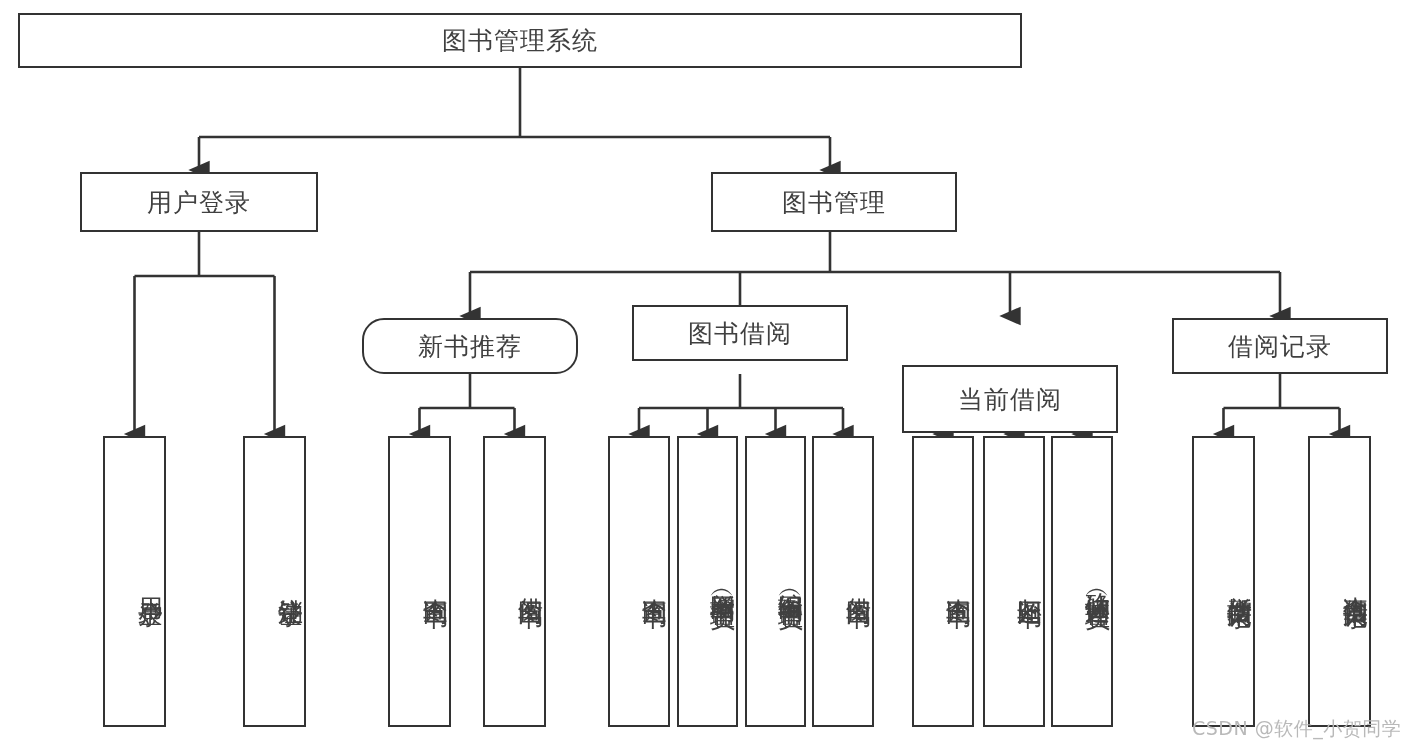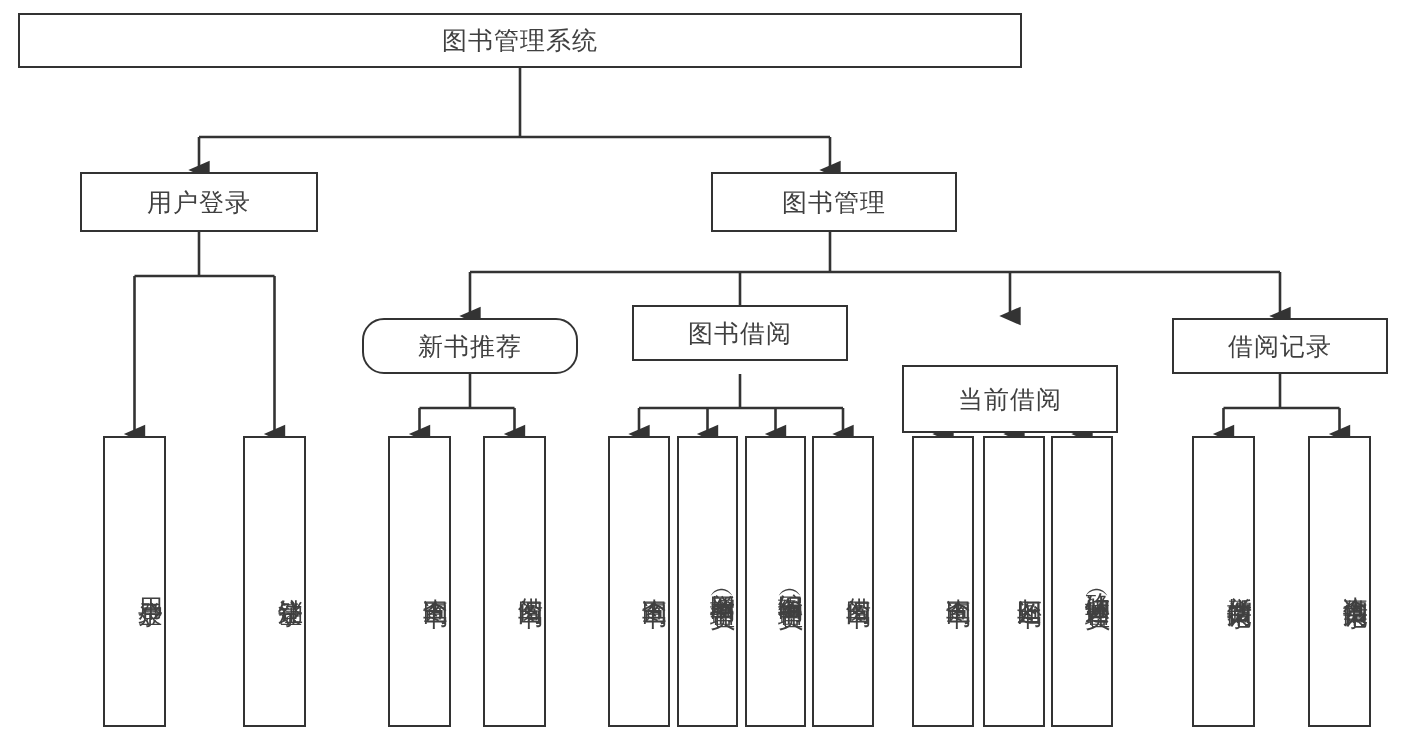--- a/index.html
+++ b/index.html
@@ -159,14 +159,15 @@
         <span>确认归还（管理员）</span>
       </div>
       <div class="node vert" style="left: 1192px; top: 436px; width: 63px; height: 291px;">
         <span>新增借阅记录</span>
       </div>
       <div class="node vert" style="left: 1308px; top: 436px; width: 63px; height: 291px;">
         <span>查询借阅记录</span>
       </div>
     </div>
 
+  <div class="watermark" style="left: 1192px; top: 716px;">CSDN @软件_小贺同学</div>
 
 </div>
 
 </body></html>

